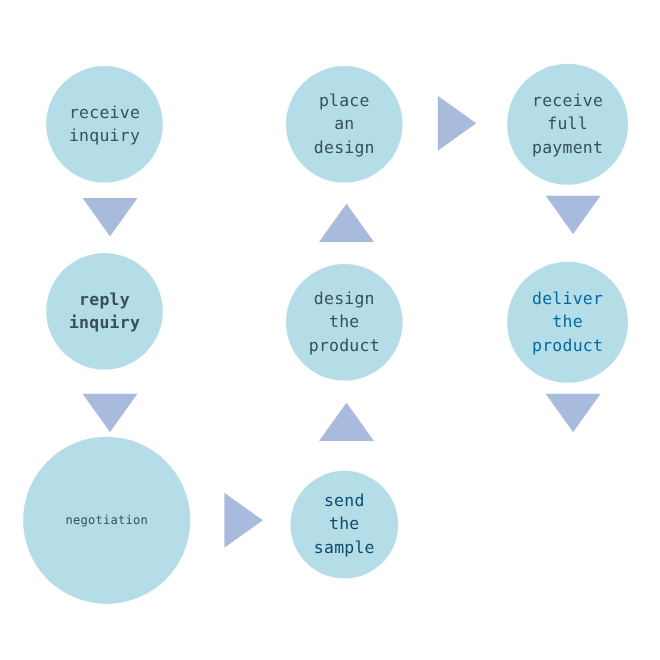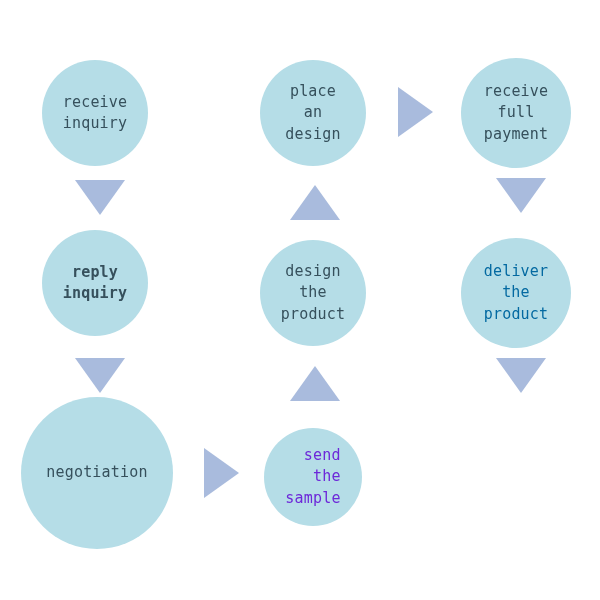--- a/index.html
+++ b/index.html
@@ -32,21 +32,21 @@
   .node-label {
     color: #36505c;
     font-family: "DejaVu Sans Mono", "Liberation Mono", monospace;
     font-size: 15px;
     line-height: 1.42;
     letter-spacing: 0.2px;
     white-space: pre-line;
     padding: 0 4px;
   }
   .node-lg .node-label {
-    font-size: 15px;
+    font-size: 11px;
   }
   .arrow {
     position: absolute;
     width: 0;
     height: 0;
   }
   .arrow-down {
     border-left: 25px solid transparent;
     border-right: 25px solid transparent;
     border-top: 35px solid #a9bbdd;
@@ -99,17 +99,17 @@
     </div>
     <div class="node" style="width: 110px; height: 110px; left: 461px; top: 238px; background: rgb(181, 221, 231);">
       <div class="node-label" style="color: #0369a1;">deliver
 the
 product</div>
     </div>
     <div class="node node-lg" style="width: 152px; height: 152px; left: 21px; top: 397px; background: rgb(181, 221, 231);">
       <div class="node-label" style="color: rgb(54, 80, 92);">negotiation</div>
     </div>
     <div class="node" style="width: 98px; height: 98px; left: 264px; top: 428px; background: rgb(181, 221, 231);">
-      <div class="node-label" style="color: #6d28d9; text-align: right;">send
+      <div class="node-label" style="color: #0c4a6e;">send
 the
 sample</div>
     </div>
   </div>
 
 </body></html>

